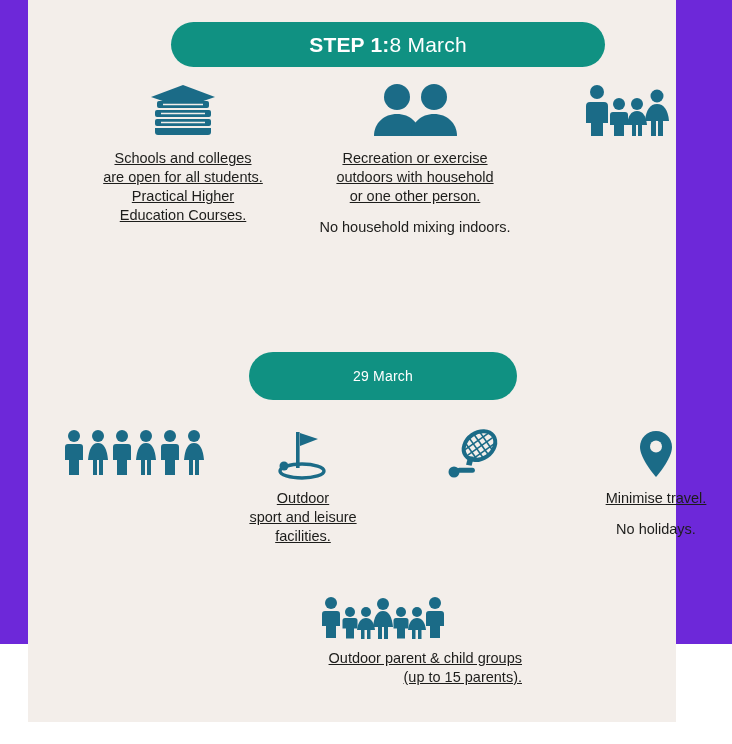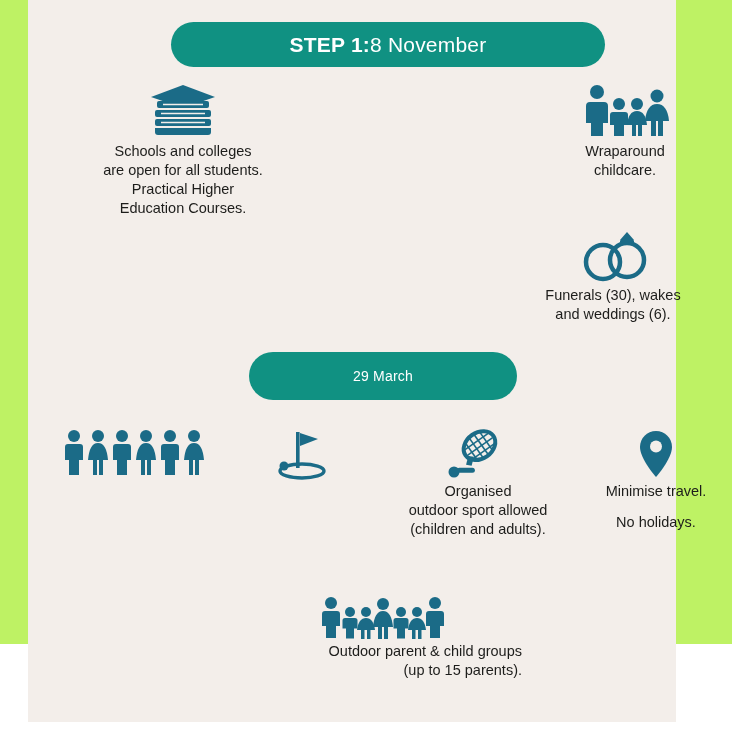--- a/index.html
+++ b/index.html
@@ -10,21 +10,21 @@
   body {
     width: 732px;
     height: 744px;
     font-family: "Liberation Sans", sans-serif;
     overflow: hidden;
   }
   #page {
     position: relative;
     width: 732px;
     height: 644px;
-    background: #bef264;
+    background: #6d28d9;
   }
   .panel {
     position: absolute;
     left: 28px;
     top: 0px;
     width: 648px;
     height: 722px;
     background: #f3eeea;
   }
   .pill {
@@ -63,22 +63,23 @@
     font-size: 14.5px;
     line-height: 19px;
   }
   .item .icon {
     display: flex;
     align-items: flex-end;
     justify-content: center;
     margin: 0 auto;
   }
   .item .caption {
-    margin-top: 2px;
+    margin-top: 9px;
     white-space: pre-line;
+    text-decoration: underline;
   }
   .item .caption2 {
     margin-top: 12px;
     white-space: pre-line;
   }
   svg { display: block; }
 
   
   .i-schools { left: 30px;  top: 82px;  width: 250px; }
   .i-rec     { left: 262px; top: 82px;  width: 250px; }
@@ -95,21 +96,21 @@
   .i-parent  { left: 218px; top: 596px; width: 276px; text-align: right; }
 </style>
 </head>
 <body>
 
 <div id="page">
   <div class="panel">
 
     <div class="pill pill-step1">
       <span class="lbl-strong">STEP 1:</span>
-        <span class="lbl-rest"> 8 November</span>
+        <span class="lbl-rest"> 8 March</span>
     </div>
 
     <div class="item i-schools">
       <div class="icon">
         <svg width="80" height="58" viewBox="0 0 80 58">
           <g fill="#1b6b87">
             <path d="M12 46 h56 v4 a3 3 0 0 1 -3 3 H15 a3 3 0 0 1 -3 -3 z"></path>
             <rect x="12" y="37" width="56" height="7" rx="2"></rect>
             <rect x="12" y="28" width="56" height="7" rx="2"></rect>
             <rect x="14" y="19" width="52" height="7" rx="2"></rect>
@@ -121,20 +122,36 @@
             <line x1="20" y1="22.5" x2="60" y2="22.5"></line>
           </g>
         </svg>
       </div>
       <div class="caption">Schools and colleges
 are open for all students.
 Practical Higher
 Education Courses.</div>
     </div>
 
+    <div class="item i-rec">
+      <div class="icon">
+        <svg width="110" height="58" viewBox="0 0 110 58">
+          <g fill="#1b6b87">
+            <circle cx="37" cy="15" r="13"></circle>
+            <path d="M14 54 c0 -13 10 -22 23 -22 c13 0 23 9 23 22 z"></path>
+            <circle cx="74" cy="15" r="13"></circle>
+            <path d="M51 54 c0 -13 10 -22 23 -22 c13 0 23 9 23 22 z"></path>
+          </g>
+        </svg>
+      </div>
+      <div class="caption">Recreation or exercise
+outdoors with household
+or one other person.</div>
+      <div class="caption2">No household mixing indoors.</div>
+    </div>
 
     <div class="item i-wrap">
       <div class="icon">
         <svg width="96" height="58" viewBox="0 0 96 58">
           <g fill="#1b6b87">
 
             <circle cx="20" cy="10" r="7"></circle>
             <path d="M13 20 h14 a4 4 0 0 1 4 4 v17 h-5 v13 h-12 v-13 h-5 v-17 a4 4 0 0 1 4 -4 z"></path>
 
             <circle cx="42" cy="22" r="6"></circle>
@@ -145,41 +162,23 @@
             <rect x="55" y="43" width="4" height="11"></rect>
             <rect x="61" y="43" width="4" height="11"></rect>
 
             <circle cx="80" cy="14" r="6.5"></circle>
             <path d="M80 22 c7 0 11 6 12 17 h-24 c1 -11 5 -17 12 -17 z"></path>
             <rect x="74" y="39" width="5" height="15"></rect>
             <rect x="81" y="39" width="5" height="15"></rect>
           </g>
         </svg>
       </div>
-      <div class="caption">Wraparound
-childcare.</div>
-    </div>
-
-
-    <div class="item i-fun">
-      <div class="icon">
-        <svg width="92" height="56" viewBox="0 0 92 56">
-          <g fill="none" stroke="#1b6b87" stroke-width="4.5">
-            <circle cx="36" cy="34" r="17"></circle>
-            <circle cx="60" cy="32" r="17"></circle>
-          </g>
-          <g fill="#1b6b87">
-            <path d="M60 4 l7 8 h-14 z"></path>
-            <rect x="53" y="12" width="14" height="4" rx="1"></rect>
-          </g>
-        </svg>
-      </div>
-      <div class="caption">Funerals (30), wakes
-and weddings (6).</div>
-    </div>
+    </div>
+
+
 
     <div class="pill pill-29">
       <span>29 March</span>
     </div>
 
     <div class="item i-rule">
       <div class="icon">
         <svg width="148" height="50" viewBox="0 0 148 50">
           <g fill="#1b6b87">
             <g>
@@ -221,20 +220,23 @@
       <div class="icon">
         <svg width="70" height="52" viewBox="0 0 70 52">
           <g fill="#1b6b87">
             <rect x="28" y="4" width="3.6" height="36"></rect>
             <path d="M32 5 l18 6 l-18 7 z"></path>
             <ellipse cx="34" cy="43" rx="22" ry="7" fill="none" stroke="#1b6b87" stroke-width="3.4"></ellipse>
             <circle cx="16" cy="38" r="4.5"></circle>
           </g>
         </svg>
       </div>
+      <div class="caption">Outdoor
+sport and leisure
+facilities.</div>
     </div>
 
     <div class="item i-organ">
       <div class="icon">
         <svg width="80" height="52" viewBox="0 0 80 52">
           <g transform="rotate(-35 40 26)">
             <ellipse cx="46" cy="20" rx="17" ry="13" fill="none" stroke="#1b6b87" stroke-width="4"></ellipse>
             <g stroke="#1b6b87" stroke-width="1.6">
               <line x1="36" y1="10" x2="36" y2="30"></line>
               <line x1="42" y1="8" x2="42" y2="32"></line>
@@ -243,23 +245,20 @@
               <line x1="31" y1="15" x2="61" y2="15"></line>
               <line x1="31" y1="21" x2="61" y2="21"></line>
               <line x1="33" y1="27" x2="59" y2="27"></line>
             </g>
             <rect x="12" y="30" width="18" height="5" rx="2.5" fill="#1b6b87" transform="rotate(35 21 32)"></rect>
             <path d="M24 28 l7 -6 l4 4 l-7 6 z" fill="#1b6b87"></path>
           </g>
           <circle cx="16" cy="44" r="5.5" fill="#1b6b87"></circle>
         </svg>
       </div>
-      <div class="caption">Organised
-outdoor sport allowed
-(children and adults).</div>
     </div>
 
     <div class="item i-travel">
       <div class="icon">
         <svg width="44" height="52" viewBox="0 0 44 52">
           <path fill="#1b6b87" d="M22 3 C13 3 6 10 6 19 c0 12 16 30 16 30 s16 -18 16 -30 c0 -9 -7 -16 -16 -16 z"></path>
           <circle cx="22" cy="18.5" r="6" fill="#f3eeea"></circle>
         </svg>
       </div>
       <div class="caption">Minimise travel.</div>

